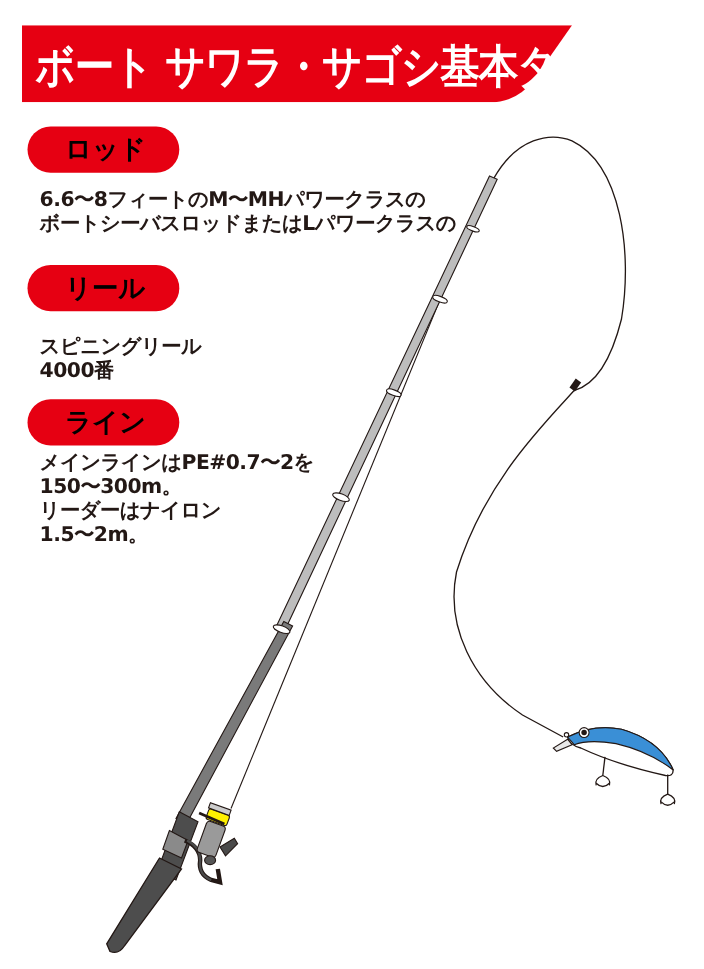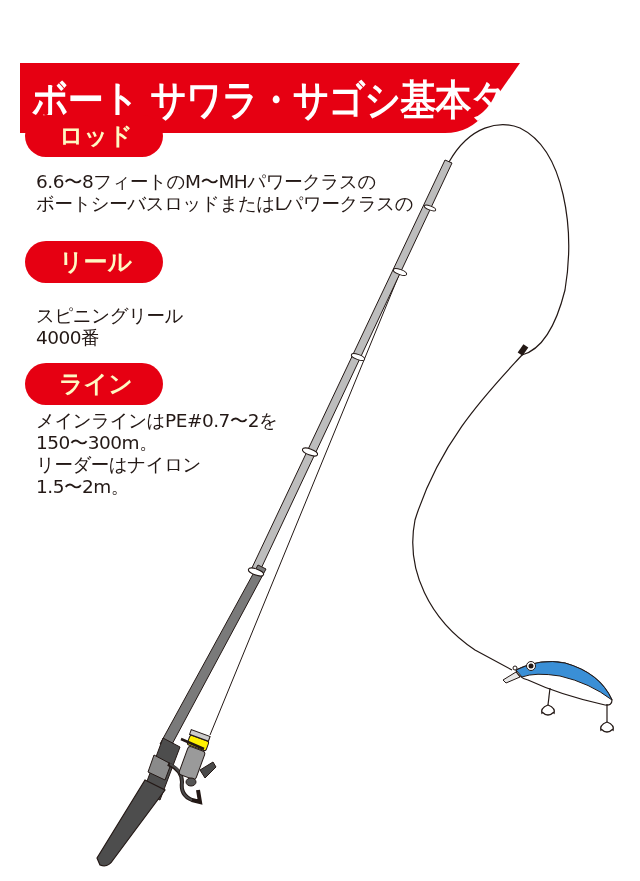--- a/index.html
+++ b/index.html
@@ -1,26 +1,26 @@
 <!DOCTYPE html>
 <html><head>
   <meta charset="utf-8">
   <style>
     html, body { margin: 0; padding: 0; background: #ffffff; }
     body { width: 640px; height: 881px; position: relative; overflow: hidden;
            font-family: "DejaVu Sans", "Liberation Sans", sans-serif; }
-    .banner { position: absolute; left: 20px; top: 23px; width: 500px; height: 70px; margin-top: 40px; }
+    .banner { position: absolute; left: 20px; top: 23px; width: 500px; height: 70px; }
     .banner svg { position: absolute; left: 0; top: 0; }
     .banner-title { position: absolute; left: 12px; top: 10px; color: #fff;
                     font-size: 36px; font-weight: bold; letter-spacing: -1px; white-space: nowrap;
                     transform: scaleY(1.15); transform-origin: left top; }
     .pill { position: absolute; left: 25px; width: 138px; height: 42px; background: #e60012;
-            border-radius: 21px; color: #fef9c3; font-weight: bold; font-size: 24px;
+            border-radius: 21px; color: #000000; font-weight: bold; font-size: 24px;
             display: flex; align-items: center; padding-left: 34px; box-sizing: border-box; }
-    .body-text { position: absolute; left: 36px; color: #231815; font-weight: normal;
+    .body-text { position: absolute; left: 36px; color: #231815; font-weight: bold;
                  font-size: 18.5px; line-height: 22px; white-space: nowrap; letter-spacing: -0.5px; }
     .body-text div { display: block; }
     .illustration { position: absolute; left: 0; top: 0; }
   </style>
 </head>
 <body>
 
 <div class="banner">
   <svg width="500" height="70" viewBox="0 0 500 70">
     <path d="M0,0 L500,0 L465,50 Q450,70 425,70 L0,70 Z" fill="#e60012"></path>

